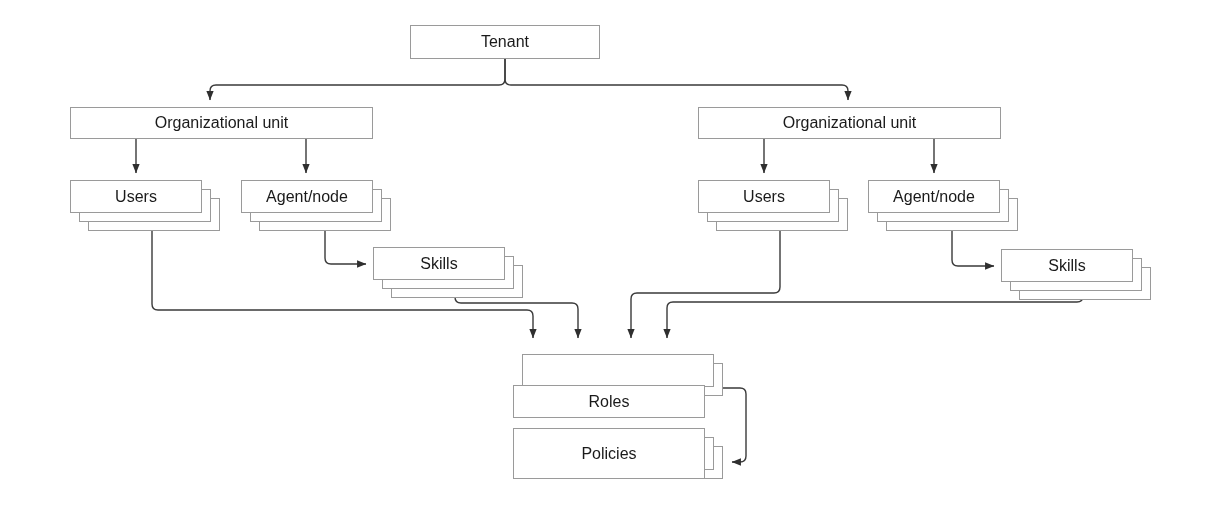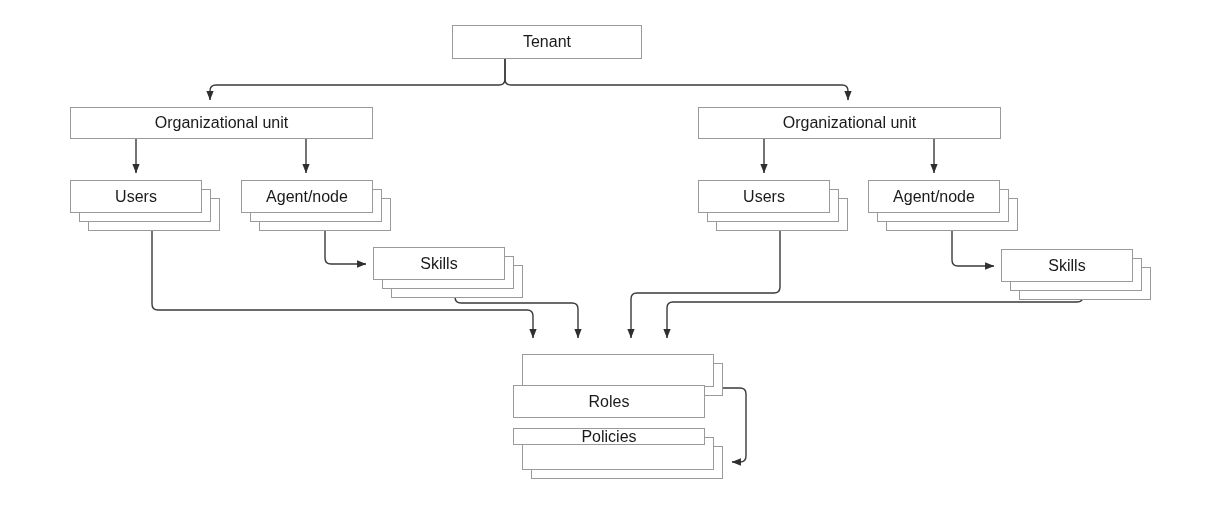--- a/index.html
+++ b/index.html
@@ -90,21 +90,21 @@
 
       <path marker-end="url(#arrowhead)" d="M780,213 L780,287 Q780,293 774,293 L637,293 Q631,293 631,299 L631,338"></path>
 
       <path marker-end="url(#arrowhead)" d="M1083,299 L1083,296 Q1083,302 1077,302 L673,302 Q667,302 667,308 L667,338"></path>
 
       <path marker-end="url(#arrowhead)" d="M722,388 L740,388 Q746,388 746,394 L746,456 Q746,462 740,462 L732,462"></path>
     </g>
   </svg>
 
   <div class="node" style="left: 410px; top: 25px; width: 190px; height: 34px;">
-    <div class="face" style="width: 190px; height: 34px; z-index: 20; margin-left: 42px;">
+    <div class="face" style="width: 190px; height: 34px; z-index: 20;">
       <span class="label">Tenant</span>
     </div>
   </div>
 
   <div class="node" style="left: 70px; top: 107px; width: 303px; height: 32px;">
     <div class="face" style="width: 303px; height: 32px; z-index: 20;">
       <span class="label">Organizational unit</span>
     </div>
   </div>
 
@@ -166,18 +166,18 @@
       <div class="shadow" style="left: 9px; top: 9px; width: 192px; height: 33px; z-index: 9;"></div>
       <div class="shadow" style="left: 18px; top: 18px; width: 192px; height: 33px; z-index: 8;"></div>
     <div class="face" style="width: 192px; height: 33px; z-index: 20; margin-top: 40px;">
       <span class="label">Roles</span>
     </div>
   </div>
 
   <div class="node" style="left: 513px; top: 428px; width: 210px; height: 51px;">
       <div class="shadow" style="left: 9px; top: 9px; width: 192px; height: 33px; z-index: 9;"></div>
       <div class="shadow" style="left: 18px; top: 18px; width: 192px; height: 33px; z-index: 8;"></div>
-    <div class="face" style="width: 192px; height: 17px; z-index: 20;">
+    <div class="face" style="width: 192px; height: 51px; z-index: 20;">
       <span class="label">Policies</span>
     </div>
   </div>
 
 </div>
 
 </body></html>

